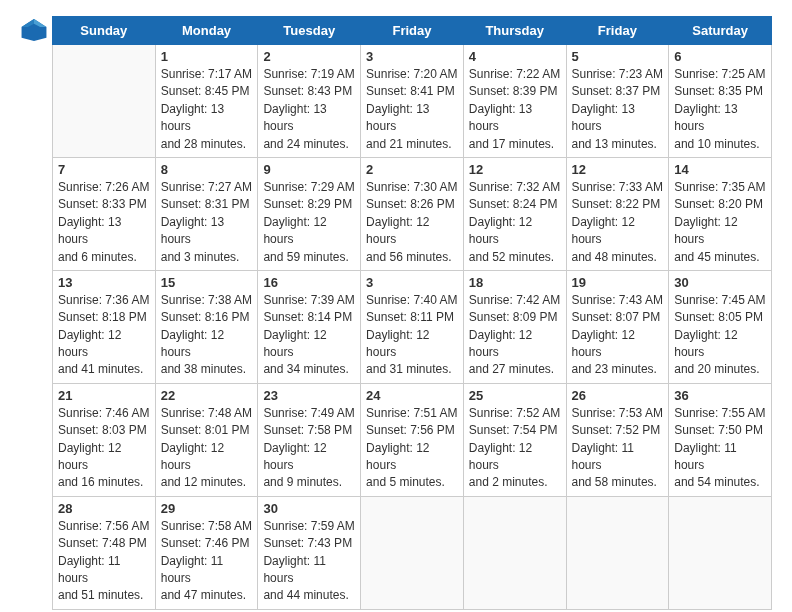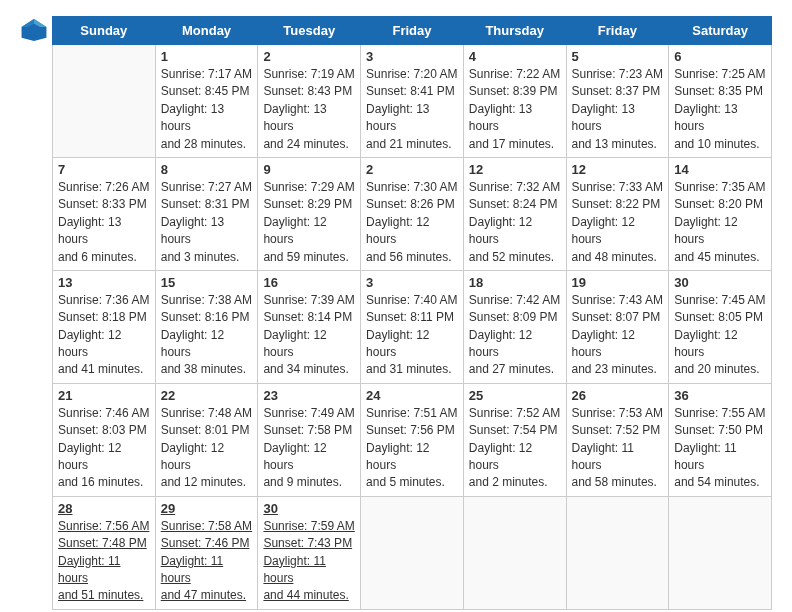--- a/index.html
+++ b/index.html
@@ -93,21 +93,20 @@
     .day-info {
       font-size: 12px;
       color: #333;
       line-height: 1.45;
     }
     .empty-cell {
       background: #f9f9f9;
     }
     .last-row td {
       height: 70px;
-      text-decoration: underline;
     }
   </style>
 </head>
 <body>
 
 <div class="page">
   <div class="header">
     <div class="logo">
       <svg class="logo-icon" viewBox="0 0 36 36">
         <polygon points="18,4 34,14 34,28 18,32 2,28 2,14" fill="#1a6ab1"></polygon>

